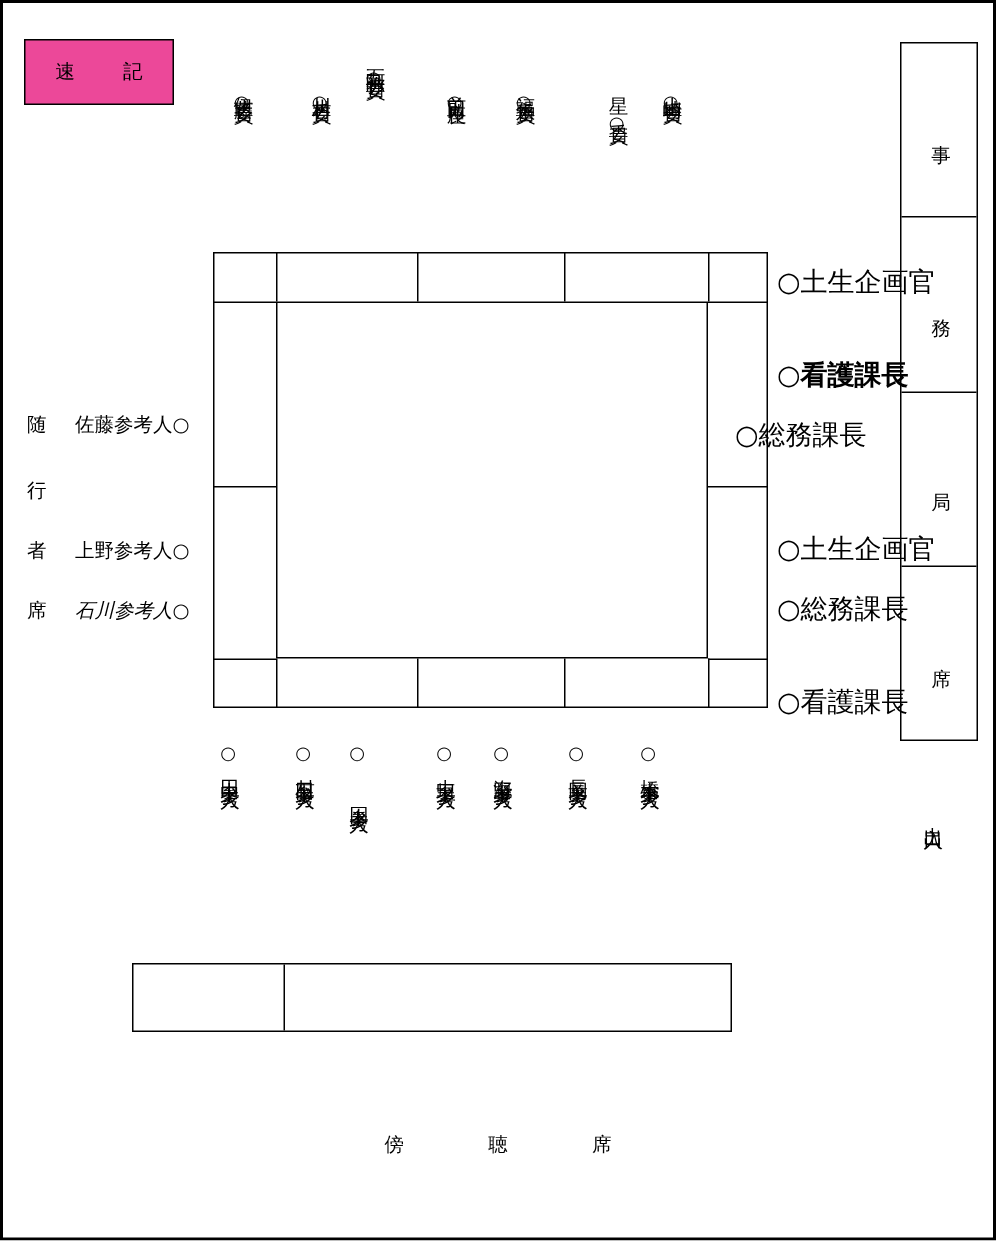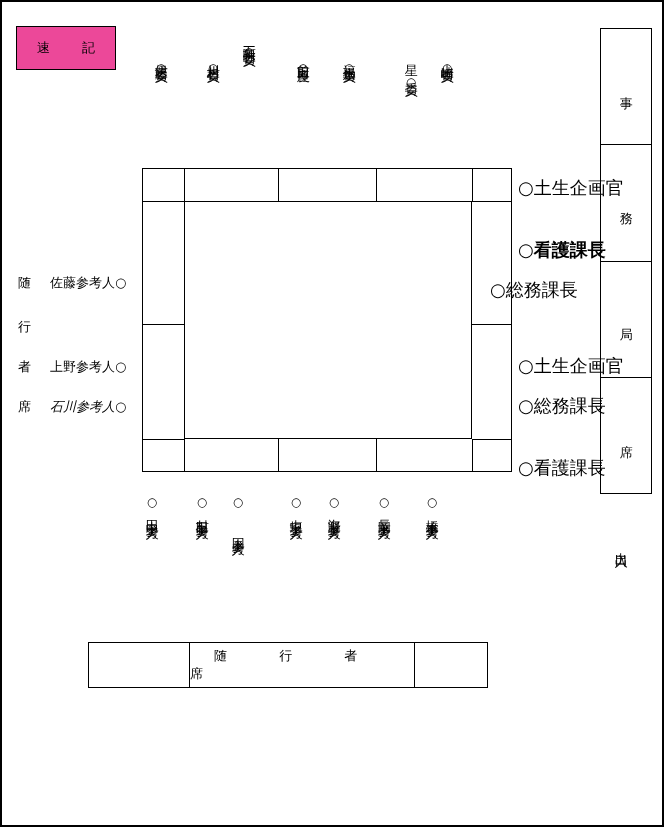--- a/index.html
+++ b/index.html
@@ -304,20 +304,18 @@
   </div>
 
   <div class="bottomname" style="left:418px; top:494px; width:24px;">
     <div class="mark">○</div>
     <div class="vtext">橋本</div>
     <div class="vtext">参考人</div>
   </div>
 
   <div id="attendbar">
     <div class="cell c1"></div>
-    <div class="cell c2">
-      <span class="lbl">随 行 者 席</span>
-    </div>
     <div class="cell c3"></div>
   </div>
 
+  <div id="gallery">傍 聴 席</div>
 
 </div>
 
 </body></html>

